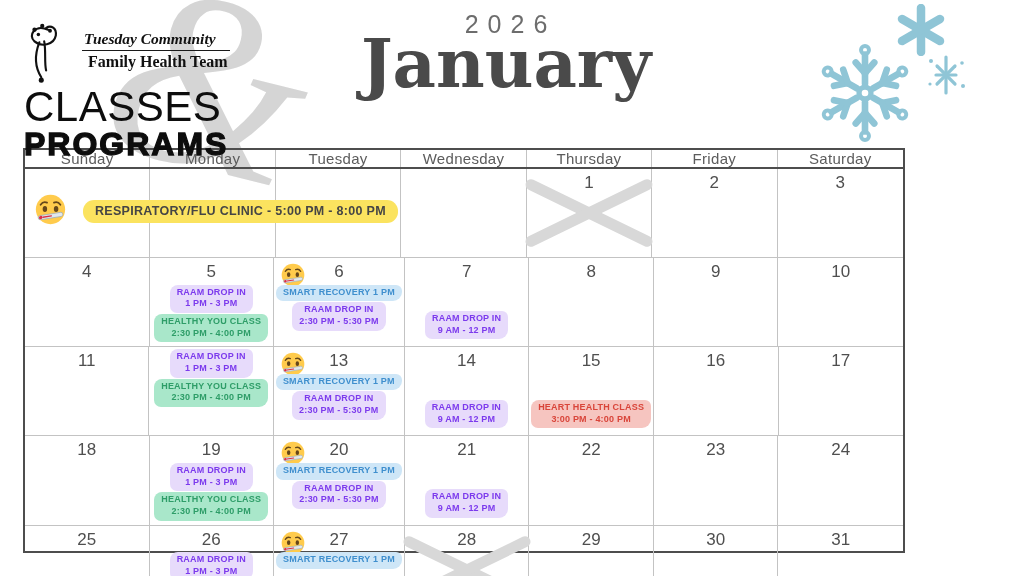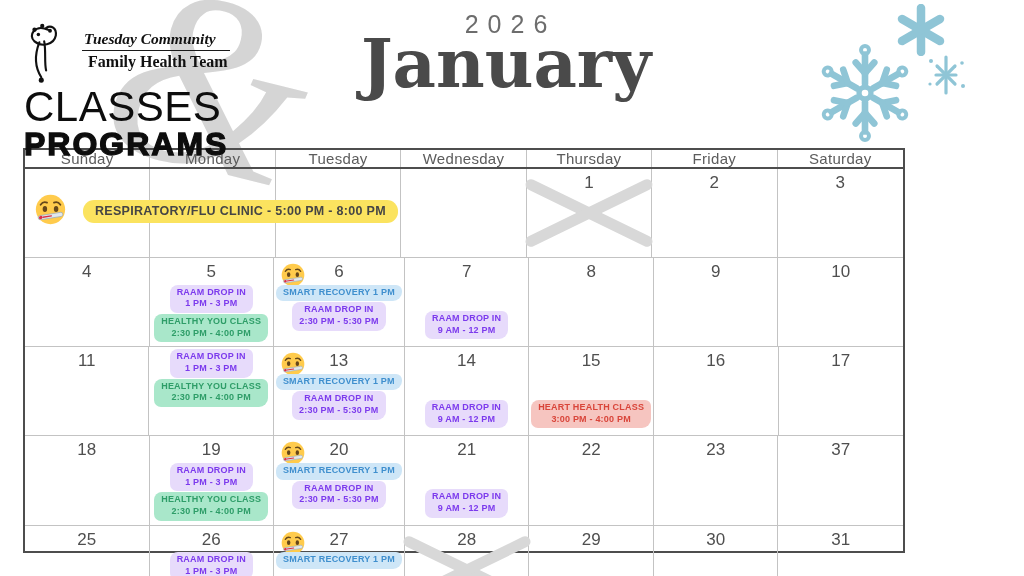--- a/index.html
+++ b/index.html
@@ -396,21 +396,21 @@
               </div>
             </div>
           </div>
           <div class="cell">
             <div class="daynum">22</div>
           </div>
           <div class="cell">
             <div class="daynum">23</div>
           </div>
           <div class="cell">
-            <div class="daynum">37</div>
+            <div class="daynum">24</div>
           </div>
         </div>
         <div class="week">
           <div class="cell">
             <div class="daynum">25</div>
           </div>
           <div class="cell">
             <div class="daynum">26</div>
             <div class="events">
               <div class="pill" style="background: rgb(231, 219, 251); color: rgb(124, 58, 237);">

